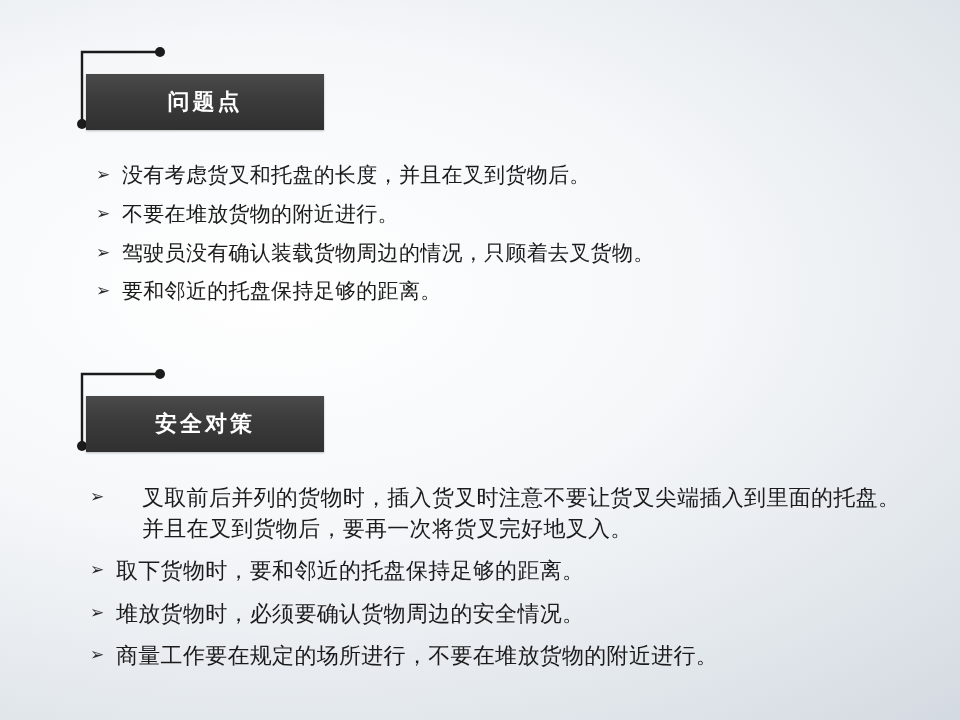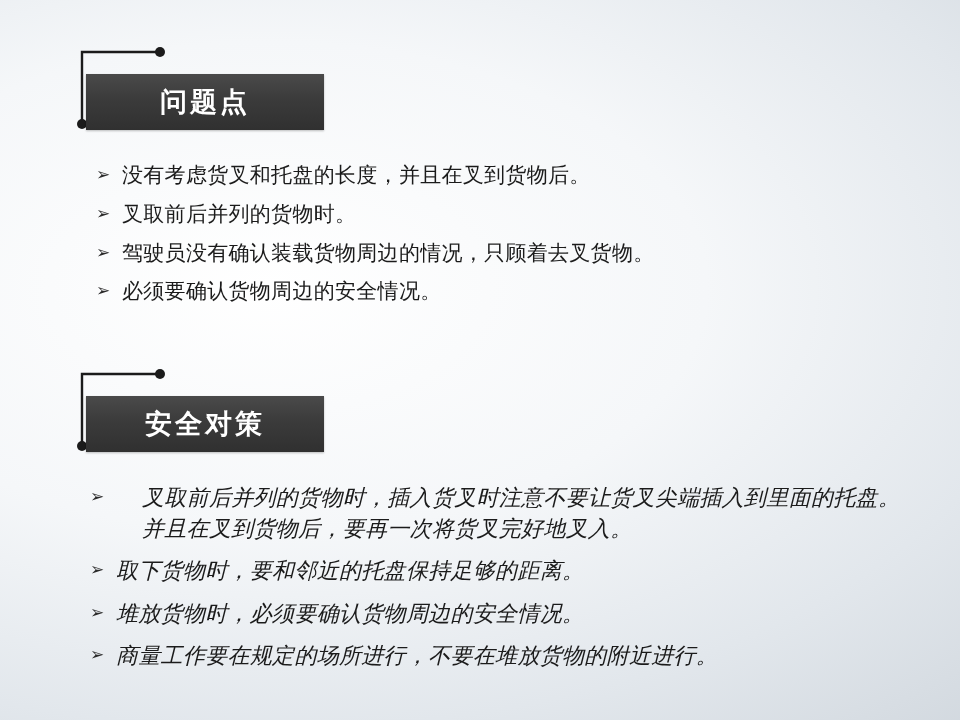--- a/index.html
+++ b/index.html
@@ -40,21 +40,21 @@
     pointer-events: none;
   }
   .tag {
     position: absolute;
     left: 86px;
     top: 28px;
     width: 238px;
     height: 56px;
     background: linear-gradient(180deg, #4a4a4a 0%, #3b3b3b 45%, #303030 100%);
     color: #ffffff;
-    font-size: 27px;
+    font-size: 22px;
     font-weight: bold;
     letter-spacing: 3px;
     display: flex;
     align-items: center;
     justify-content: center;
     box-shadow: 0 1px 2px rgba(0,0,0,0.25);
   }
 
   
   .bullets {
@@ -80,21 +80,20 @@
   .bullet-text {
     flex: 1 1 auto;
     letter-spacing: 0.3px;
   }
   .bullets.big .bullet-row {
     font-size: 22px;
     margin-bottom: 11px;
   }
   .bullets.big .bullet-text {
     text-indent: 0;
-    font-style: italic;
   }
   .bullet-text.wrap {
     margin-left: -26px;
     padding-left: 26px;
     text-indent: 0;
   }
   .bullet-row.hanging .bullet-text {
     margin-left: 0;
   }
 
@@ -120,29 +119,29 @@
     </div>
   </div>
 
   <div class="bullets" id="list-problem">
     <div class="bullet-row">
       <span class="bullet-mark">➢</span>
       <span class="bullet-text">没有考虑货叉和托盘的长度，并且在叉到货物后。</span>
     </div>
     <div class="bullet-row">
       <span class="bullet-mark">➢</span>
-      <span class="bullet-text">叉取前后并列的货物时。</span>
+      <span class="bullet-text">不要在堆放货物的附近进行。</span>
     </div>
     <div class="bullet-row">
       <span class="bullet-mark">➢</span>
       <span class="bullet-text">驾驶员没有确认装载货物周边的情况，只顾着去叉货物。</span>
     </div>
     <div class="bullet-row">
       <span class="bullet-mark">➢</span>
-      <span class="bullet-text">必须要确认货物周边的安全情况。</span>
+      <span class="bullet-text">要和邻近的托盘保持足够的距离。</span>
     </div>
   </div>
 
   <div class="section" id="sec-measure">
     <div class="tag-wrap">
       <svg class="bracket" viewBox="0 0 100 84">
         <polyline points="86,6 8,6 8,78" fill="none" stroke="#1b1b1b" stroke-width="2.4"></polyline>
         <circle cx="86" cy="6" r="5" fill="#1b1b1b"></circle>
         <circle cx="8" cy="78" r="5" fill="#1b1b1b"></circle>
       </svg>

